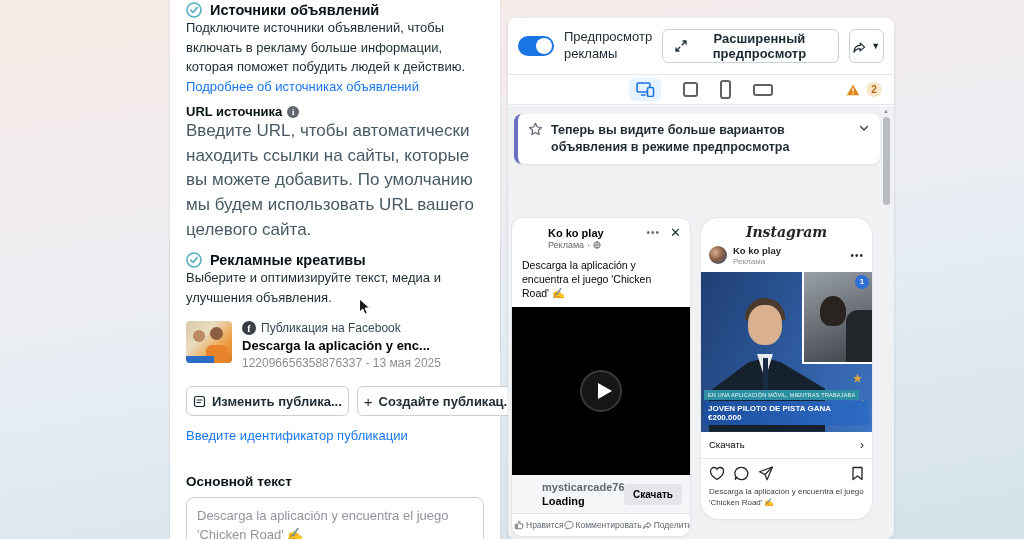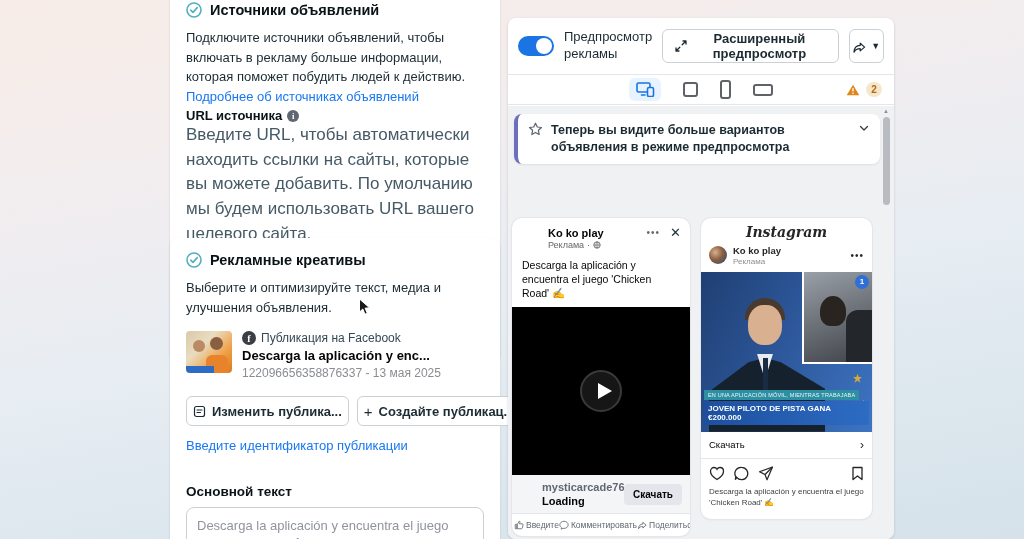--- a/index.html
+++ b/index.html
@@ -10,23 +10,23 @@
     background:linear-gradient(170deg,#f7ece6 0%,#f2edef 28%,#e7edf3 55%,#dde7ee 78%,#d5e2ea 100%);
     position:relative;
   }
   .card { background:#fff; border-radius:8px; box-shadow:0 1px 2px rgba(0,0,0,.15); }
 
   
   .left-card1 { position:absolute; left:170px; top:-14px; width:330px; padding:16px; }
   .left-card2 { position:absolute; left:170px; top:238px; width:330px; height:320px; padding:14px 16px; }
   .sec-head { display:flex; align-items:center; gap:8px;text-align:center; }
   .sec-title { font-size:14.5px; font-weight:bold; color:#0a1317; }
-  .desc { font-size:13px; line-height:1.5; margin-top:10px; color:#1c2b33; }
+  .desc { font-size:13px; line-height:1.5; margin-top:0; color:#1c2b33; }
   a.link { color:#1877f2; text-decoration:none; cursor:pointer; }
-  .lbl-row { display:flex; align-items:center; gap:5px; margin-top:2px; }
+  .lbl-row { display:flex; align-items:center; gap:5px; margin-top:8px; }
   .lbl { font-size:13px; font-weight:bold; color:#0a1317; }
   .hint { font-size:17px; line-height:1.45; color:#465a65; }
   .url-row { display:flex; gap:8px; margin-top:8px; }
   .url-input { width:150px; height:32px; border:1px solid #ccd0d5; border-radius:6px; padding:0 10px; font-size:13px; color:#1c2b33; font-family:inherit; }
   .btn { display:inline-flex; align-items:center; justify-content:center; gap:6px; border:1px solid #ccd0d5; background:#fff; border-radius:6px; font-size:13px; font-weight:600; color:#1c2b33; cursor:pointer; font-family:inherit; }
   .btn-preview-url { height:32px; padding:0 10px; flex:1; }
   .subsec-title { font-size:13.5px; font-weight:bold; margin-top:20px; color:#0a1317; }
   .sitelinks-row { display:flex; justify-content:space-between; align-items:center; margin-top:10px; font-size:13px; }
   .pub-row { display:flex; gap:10px; margin-top:14px; align-items:flex-start; }
   .pub-thumb { width:46px; height:42px; border-radius:4px; flex:0 0 auto; position:relative; overflow:hidden;
@@ -80,21 +80,21 @@
   .play-circle::after { content:""; position:absolute; left:16px; top:11px; border-left:14px solid #fff; border-top:8px solid transparent; border-bottom:8px solid transparent; }
   .fb-linkbar { display:flex; align-items:center; background:#f4f5f7; padding:6px 8px 6px 30px; }
   .fb-link-col { flex:1; min-width:0; }
   .fb-domain { font-size:11px; color:#606770; white-space:nowrap; overflow:hidden;font-weight:bold; }
   .fb-headline { font-size:11px; font-weight:bold; color:#050505; margin-top:2px; }
   .fb-cta { background:#e4e6eb; border:none; border-radius:4px; padding:5px 9px; font-size:10px; font-weight:bold; color:#050505; cursor:pointer; font-family:inherit; }
   .fb-actions { display:flex; justify-content:space-around; border-top:1px solid #e4e6eb; padding:6px 2px; }
   .fb-act { display:flex; align-items:center; gap:2px; font-size:8.5px; color:#606770; cursor:pointer; }
 
   
-  .ig-card { width:171px; background:#fff; border-radius:10px; box-shadow:0 0 0 1px #e4e6eb,0 1px 2px rgba(0,0,0,.08); overflow:hidden; }
+  .ig-card { width:171px; background:#fff; border-radius:17px; box-shadow:0 0 0 1px #e4e6eb,0 1px 2px rgba(0,0,0,.08); overflow:hidden; }
   .ig-logo { text-align:center; padding:6px 0 2px; font-family:"DejaVu Serif","Liberation Serif",serif; font-style:italic; font-weight:bold; font-size:14px; color:#262626; }
   .ig-head { display:flex; align-items:center; gap:6px; padding:3px 8px 6px; position:relative; }
   .ig-avatar { width:18px; height:18px; border-radius:50%; background:radial-gradient(circle at 35% 35%,#d8b090 0%,#8a5f41 45%,#24487f 100%); flex:0 0 auto; }
   .ig-name { font-size:9.5px; font-weight:bold; color:#262626; }
   .ig-sub { font-size:8px; color:#8e8e8e; margin-top:1px; }
   .ig-dots { position:absolute; right:8px; top:8px; font-size:10px; letter-spacing:1px; color:#262626; cursor:pointer; }
   .ig-media { height:160px; position:relative; overflow:hidden; background:linear-gradient(115deg,#1f3f73 0%,#2c5698 45%,#3e74c2 100%); }
   .anchor-hair { position:absolute; left:44px; top:26px; width:40px; height:22px; border-radius:20px 20px 0 0; background:#4a3a2e; }
   .anchor-face { position:absolute; left:47px; top:33px; width:34px; height:40px; border-radius:45%; background:#d9b090; }
   .anchor-suit { position:absolute; left:8px; top:86px; width:116px; height:74px; background:#16212e; clip-path:polygon(48% 0,62% 6%,100% 42%,100% 100%,0 100%,0 46%,34% 6%); }
@@ -315,21 +315,21 @@
           </div>
           <button class="fb-cta">Скачать</button>
         </div>
         <div class="fb-actions">
           <div class="fb-act">
             <span>
               <svg width="10" height="10" viewBox="0 0 12 12">
                   <path d="M1.5 5.2 h1.8 v5.3 H1.5 z M4 10.5 V5.5 L6.2 1.4 c.9 0 1.2.7.9 1.6 L6.6 4.6 H9.9 c.8 0 1.2.6 1 1.3 l-1 3.8 c-.2.5-.6.8-1.1.8 Z" fill="none" stroke="#606770" stroke-width="1"></path>
                 </svg>
             </span>
-            <span>Введите</span>
+            <span>Нравится</span>
           </div>
           <div class="fb-act">
             <span>
               <svg width="10" height="10" viewBox="0 0 12 12">
                   <path d="M6 1.5 C3.2 1.5 1 3.4 1 5.8 C1 7.2 1.8 8.4 3 9.2 L2.6 11 L4.7 9.9 C5.1 10 5.5 10.1 6 10.1 C8.8 10.1 11 8.2 11 5.8 C11 3.4 8.8 1.5 6 1.5 Z" fill="none" stroke="#606770" stroke-width="1"></path>
                 </svg>
             </span>
             <span>Комментировать</span>
           </div>
           <div class="fb-act">

